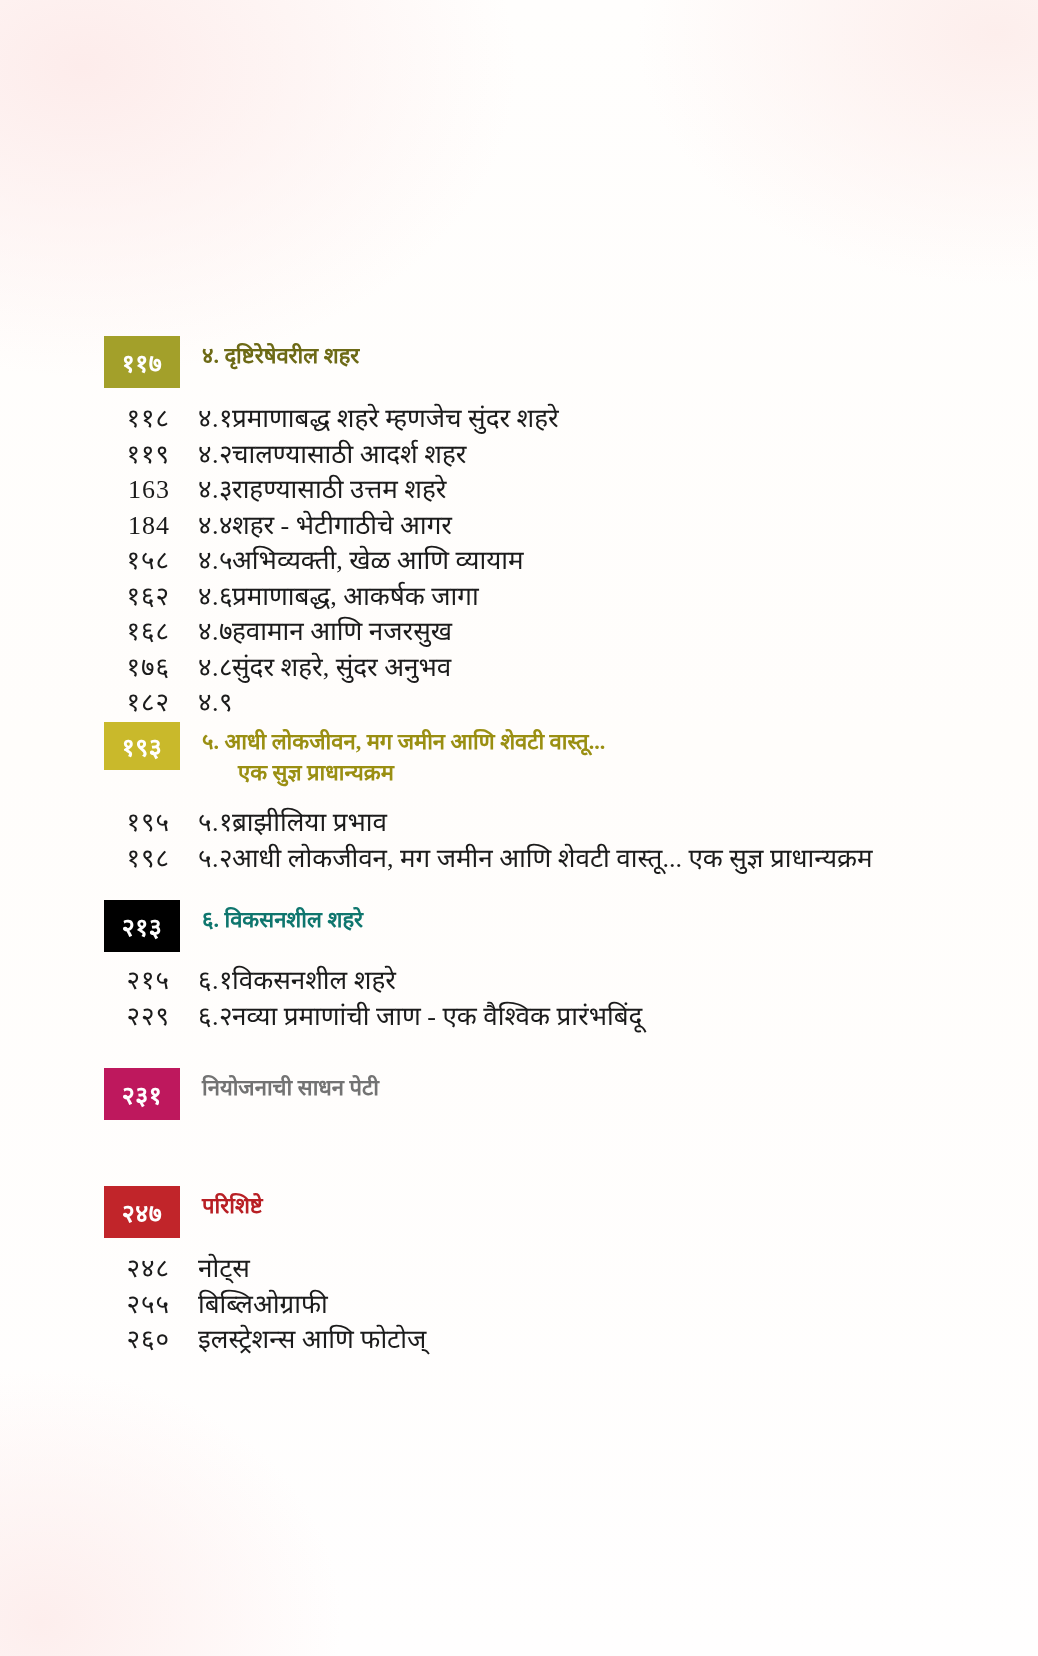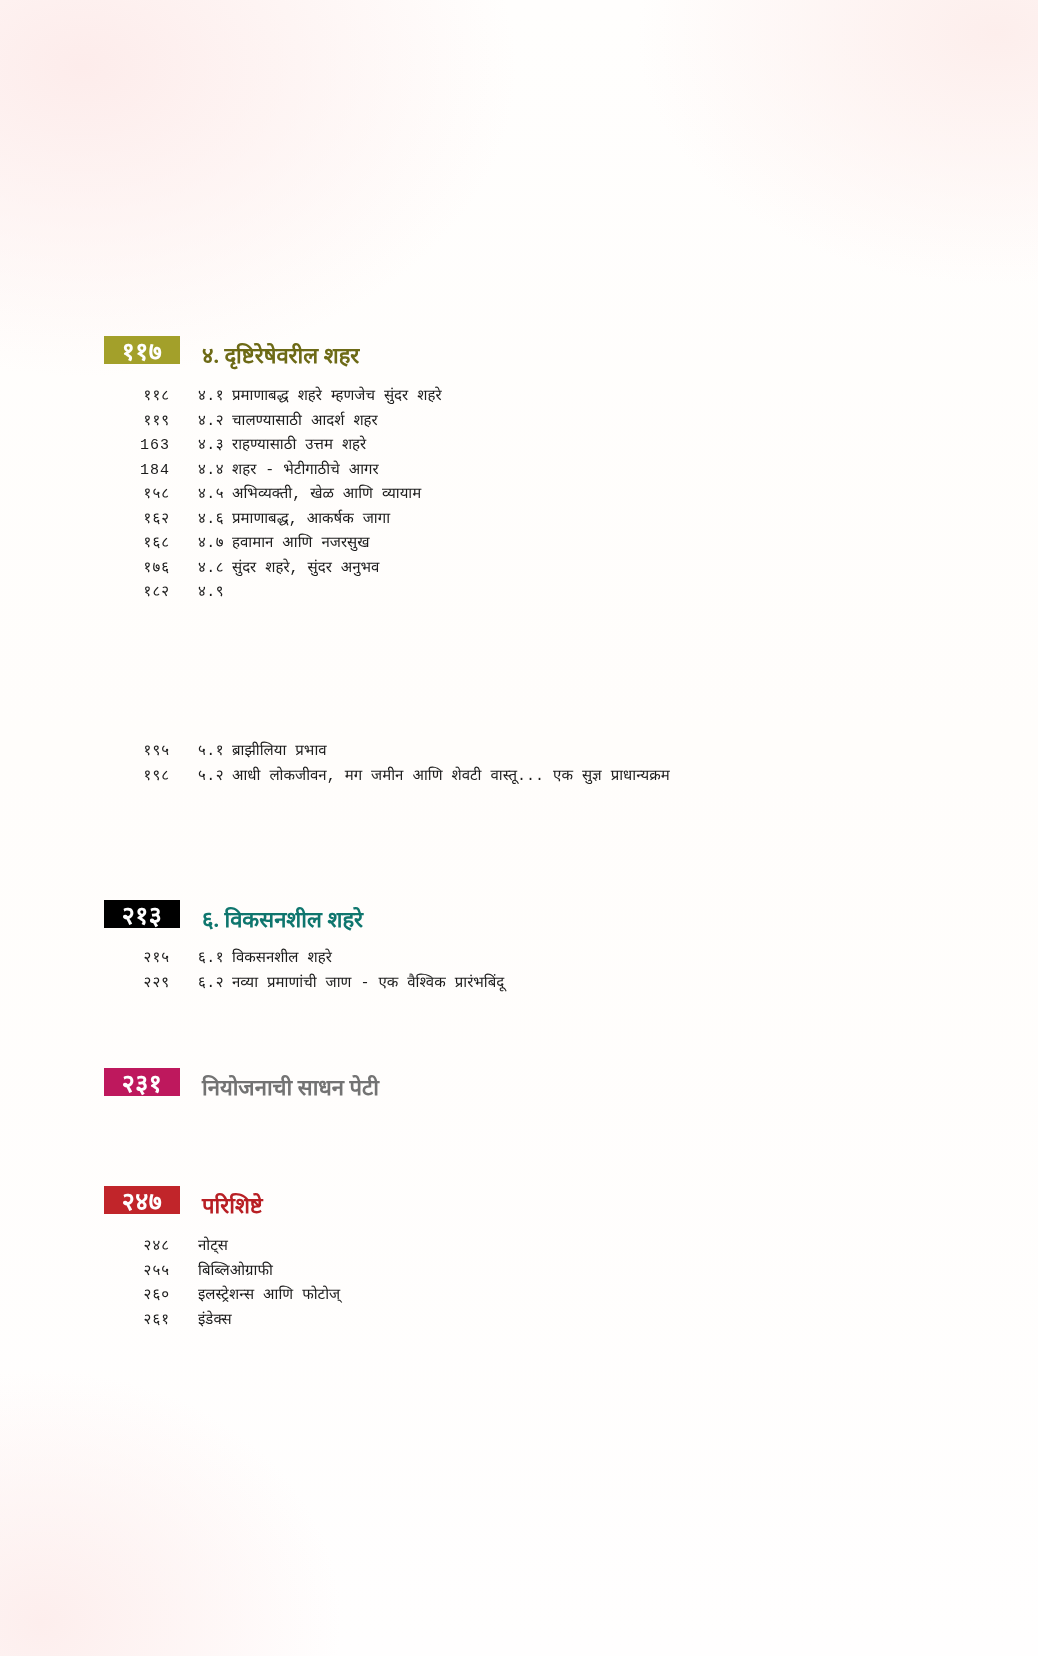--- a/index.html
+++ b/index.html
@@ -37,21 +37,21 @@
     position: absolute;
     left: 104px;
     width: 830px;
   }
   .chapter-head {
     display: flex;
     align-items: flex-start;
   }
   .page-chip {
     width: 76px;
-    height: 28px;
+    height: 52px;
     display: flex;
     align-items: center;
     justify-content: center;
     color: #ffffff;
     font-size: 25px;
     font-weight: bold;
     letter-spacing: 0.5px;
     flex: 0 0 auto;
     font-family: "Liberation Serif", serif;
   }
@@ -71,25 +71,25 @@
     margin-left: 36px;
   }
 
   
   .sections {
     margin-top: 18px;
   }
   .sec-row {
     display: flex;
     align-items: baseline;
-    font-size: 15px;
+    font-size: 26px;
     color: #1b1b1b;
     line-height: 1.0;
     margin-bottom: 9.5px;
-    font-family: Liberation Mono, monospace;
+    font-family: Liberation Serif, serif;
   }
   .sec-page {
     width: 66px;
     text-align: right;
     flex: 0 0 auto;
     letter-spacing: 1px;
   }
   .sec-num {
     width: 62px;
     flex: 0 0 auto;
@@ -158,20 +158,27 @@
         <span class="sec-label">सुंदर शहरे, सुंदर अनुभव</span>
       </div>
       <div class="sec-row">
         <span class="sec-page">१८२</span>
         <span class="sec-num">४.९</span>
       </div>
     </div>
   </div>
 
   <div class="chapter" style="top:722px;">
+    <div class="chapter-head">
+      <div class="page-chip tall" style="background:#c9b92b;">१९३</div>
+      <div class="chapter-title" style="color:#9a8f12;">
+        <span>५. आधी लोकजीवन, मग जमीन आणि शेवटी वास्तू...</span>
+        <span class="l2">एक सुज्ञ प्राधान्यक्रम</span>
+      </div>
+    </div>
     <div class="sections" style="margin-top:22px;">
       <div class="sec-row">
         <span class="sec-page">१९५</span>
         <span class="sec-num">५.१</span>
         <span class="sec-label">ब्राझीलिया प्रभाव</span>
       </div>
       <div class="sec-row">
         <span class="sec-page">१९८</span>
         <span class="sec-num">५.२</span>
         <span class="sec-label">आधी लोकजीवन, मग जमीन आणि शेवटी वास्तू... एक सुज्ञ प्राधान्यक्रम</span>
@@ -219,21 +226,16 @@
       <div class="sec-row no-num">
         <span class="sec-page">२५५</span>
 
         <span class="sec-label">बिब्लिओग्राफी</span>
       </div>
       <div class="sec-row no-num">
         <span class="sec-page">२६०</span>
 
         <span class="sec-label">इलस्ट्रेशन्स आणि फोटोज्</span>
       </div>
-      <div class="sec-row no-num">
-        <span class="sec-page">२६१</span>
-
-        <span class="sec-label">इंडेक्स</span>
-      </div>
     </div>
   </div>
 
 </div>
 
 </body></html>

